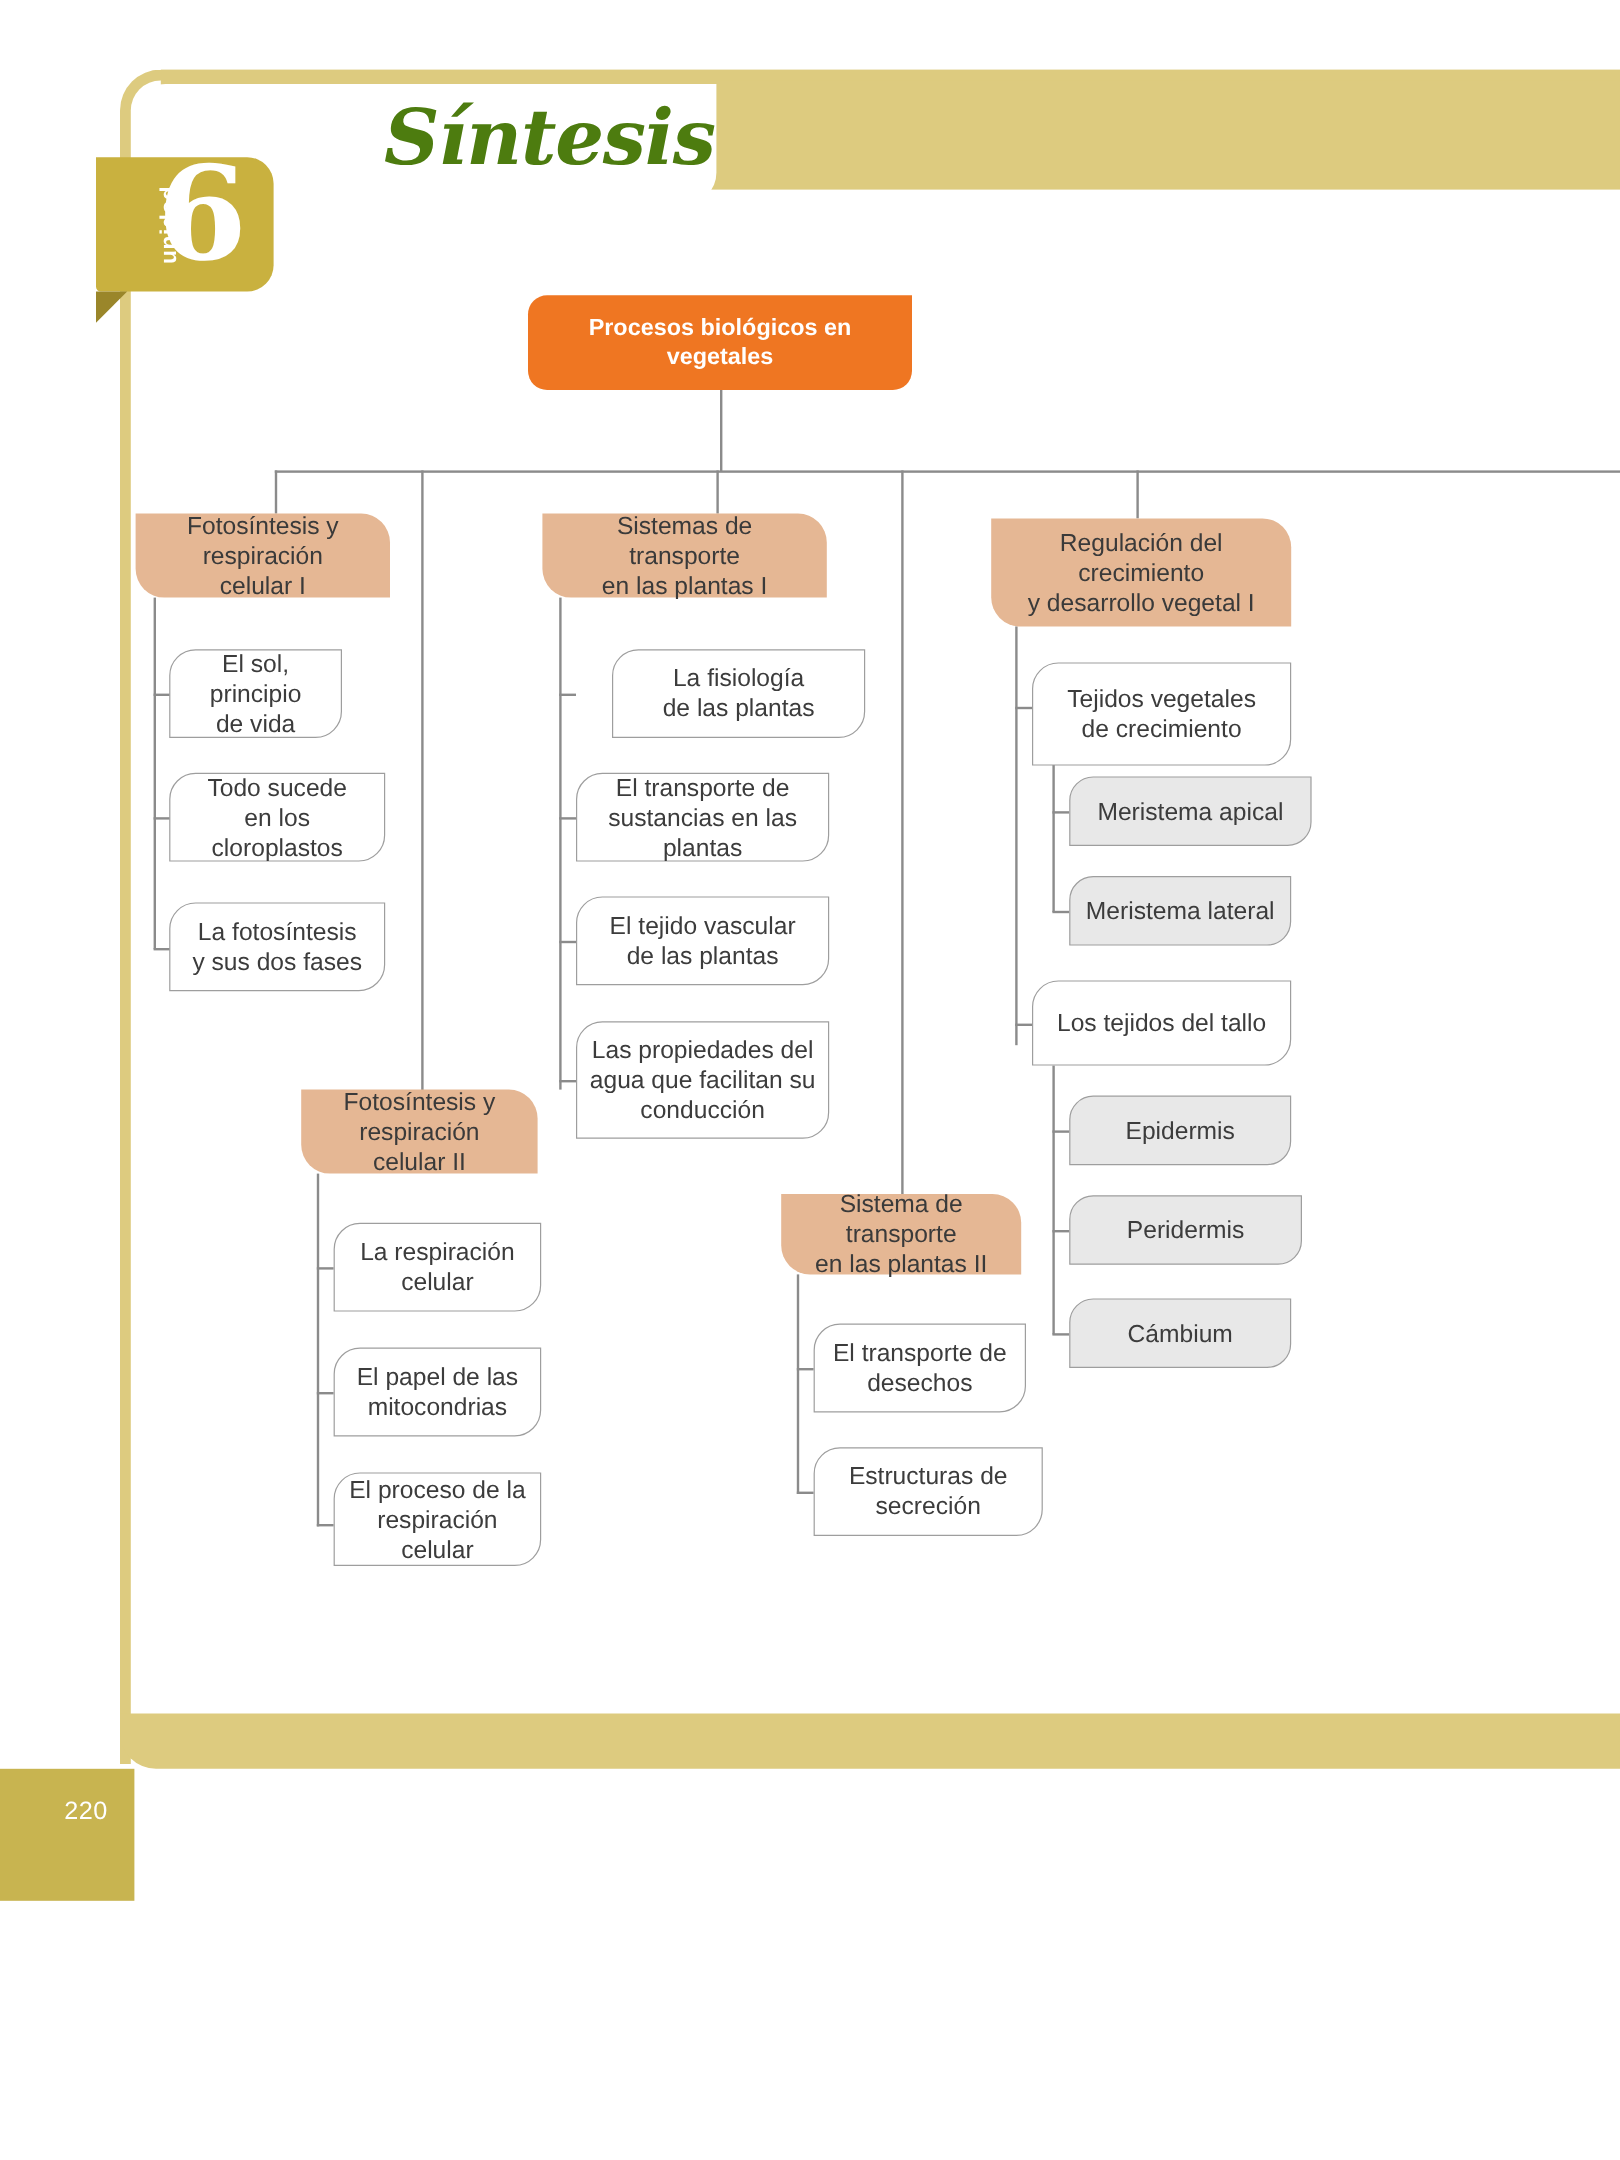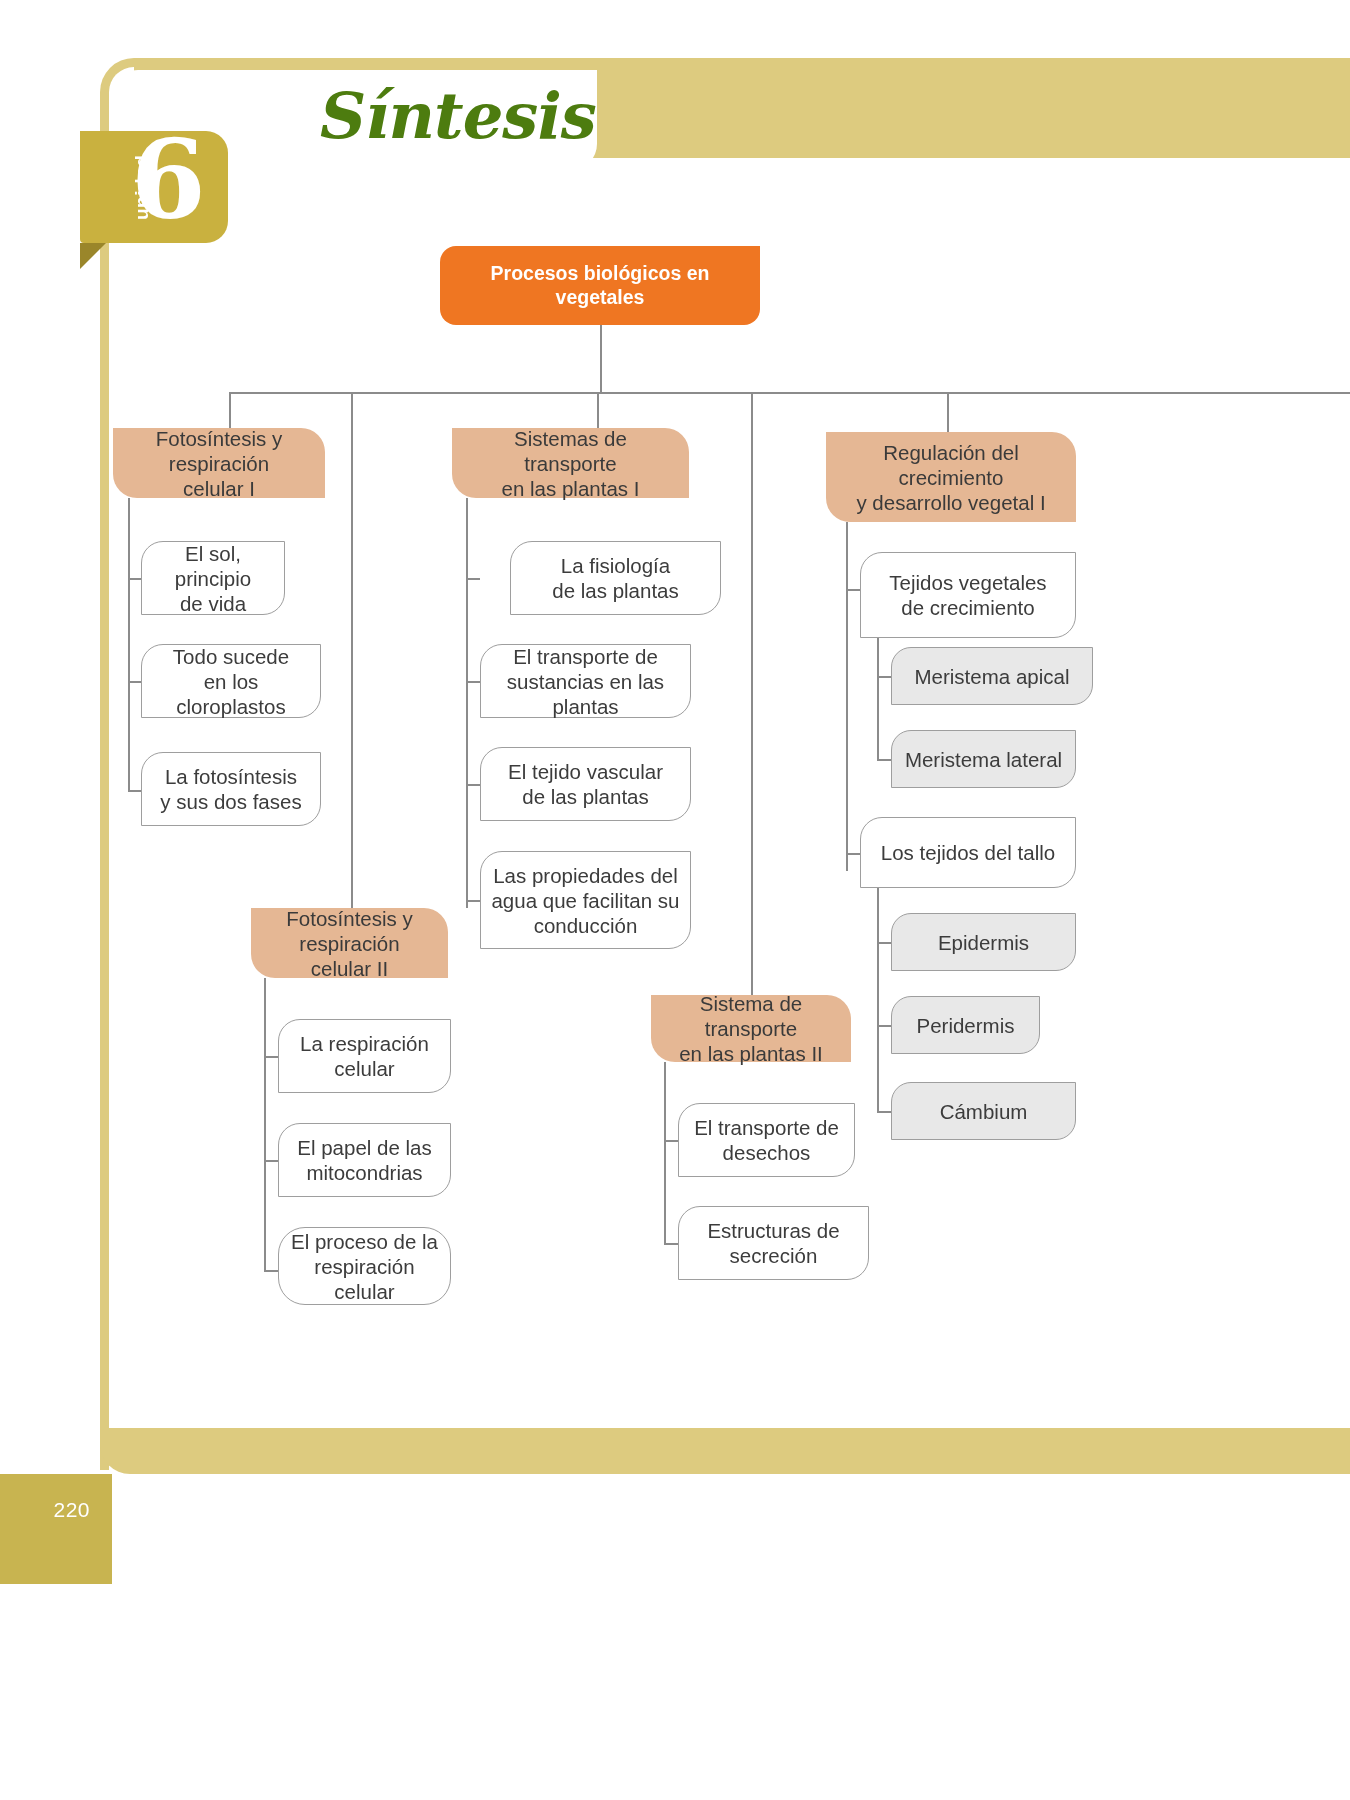--- a/index.html
+++ b/index.html
@@ -250,30 +250,30 @@
 conducción</div>
 
   <div class="node node-l1" style="left:826px;top:432px;width:250px;height:90px;">Regulación del crecimiento
 y desarrollo vegetal I</div>
   <div class="node node-l2" style="left:860px;top:552px;width:216px;height:86px;">Tejidos vegetales
 de crecimiento</div>
   <div class="node node-l3" style="left:891px;top:647px;width:202px;height:58px;">Meristema apical</div>
   <div class="node node-l3" style="left:891px;top:730px;width:185px;height:58px;">Meristema lateral</div>
   <div class="node node-l2" style="left:860px;top:817px;width:216px;height:71px;">Los tejidos del tallo</div>
   <div class="node node-l3" style="left:891px;top:913px;width:185px;height:58px;">Epidermis</div>
-  <div class="node node-l3" style="left:891px;top:996px;width:149px;height:58px;">Peridermis</div>
+  <div class="node node-l3" style="left:891px;top:996px;width:194px;height:58px;">Peridermis</div>
   <div class="node node-l3" style="left:891px;top:1082px;width:185px;height:58px;">Cámbium</div>
 
   <div class="node node-l1" style="left:251px;top:908px;width:197px;height:70px;">Fotosíntesis y
 respiración celular II</div>
   <div class="node node-l2" style="left:278px;top:1123px;width:173px;height:74px;">El papel de las
 mitocondrias</div>
   <div class="node node-l2" style="left:278px;top:1019px;width:173px;height:74px;">La respiración
 celular</div>
-  <div class="node node-l2" style="left:278px;top:1227px;width:173px;height:78px;border-radius:27px;">El proceso de la
+  <div class="node node-l2" style="left:278px;top:1227px;width:173px;height:78px;">El proceso de la
 respiración celular</div>
 
   <div class="node node-l1" style="left:651px;top:995px;width:200px;height:67px;">Sistema de transporte
 en las plantas II</div>
   <div class="node node-l2" style="left:678px;top:1103px;width:177px;height:74px;">El transporte de
 desechos</div>
   <div class="node node-l2" style="left:678px;top:1206px;width:191px;height:74px;">Estructuras de
 secreción</div>
 
 </div>

